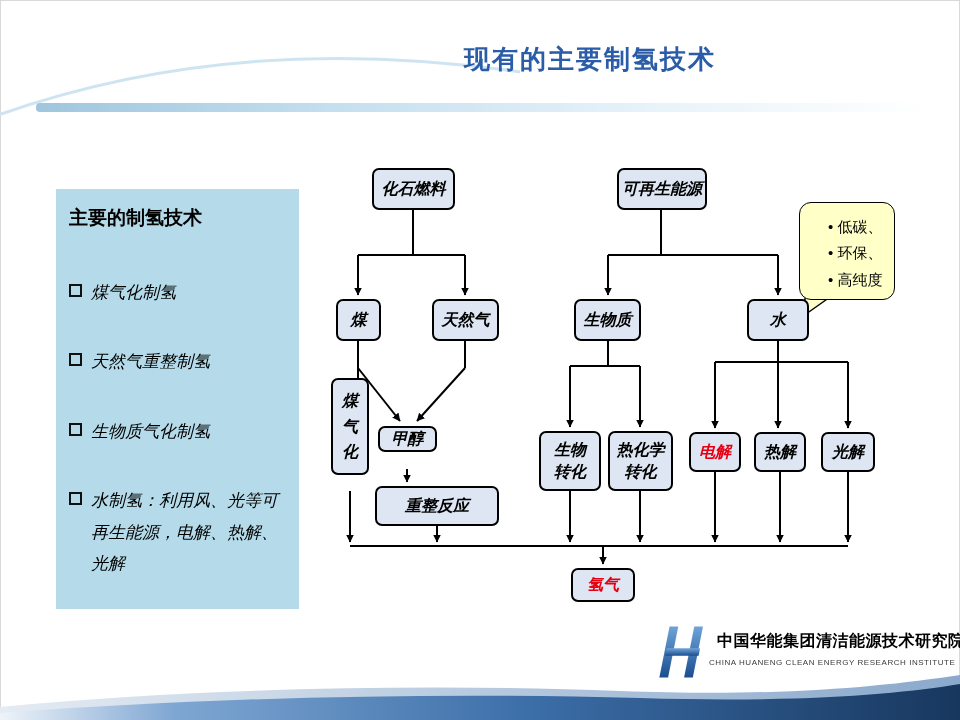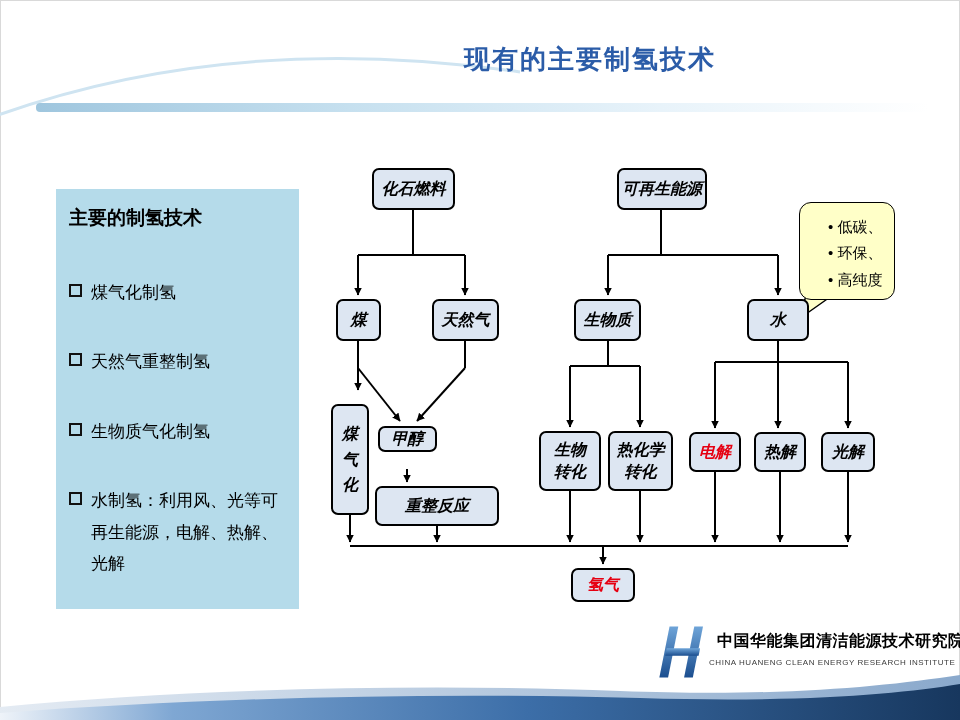--- a/index.html
+++ b/index.html
@@ -27,21 +27,21 @@
   }
   
   .left-panel {
     position: absolute; left: 56px; top: 155px; width: 243px; height: 420px;
     background: #b5dbea;
     box-sizing: border-box;
     padding: 16px 13px 0 13px;
     margin-top: 34px;
   }
   .panel-heading { font-size: 19px; font-weight: bold; color: #000; margin-bottom: 46px; }
-  .panel-item { display: flex; gap: 9px; margin-bottom: 38px; align-items: flex-start; }
+  .panel-item { display: flex; gap: 9px; margin-bottom: 38px; align-items: flex-start; font-style: italic; }
   .panel-item:last-child { margin-bottom: 0; }
   .sq-bullet {
     flex: 0 0 auto; width: 9px; height: 9px; margin-top: 7px;
     border: 2px solid #111; background: transparent;
   }
   .panel-item-text { font-size: 17px; line-height: 1.85; color: #000; }
   
   .node {
     position: absolute; box-sizing: border-box;
     background: #dde6f2;
@@ -158,21 +158,21 @@
     </g>
     <polygon points="808,294 840,290 789,326" fill="#ffffc8" stroke="#000" stroke-width="1.5"></polygon>
   </svg>
 
   <div class="node" style="left:372px;top:168px;width:83px;height:42px">化石燃料</div>
   <div class="node" style="left:617px;top:168px;width:90px;height:42px">可再生能源</div>
   <div class="node" style="left:336px;top:299px;width:45px;height:42px">煤</div>
   <div class="node" style="left:432px;top:299px;width:67px;height:42px">天然气</div>
   <div class="node" style="left:574px;top:299px;width:67px;height:42px">生物质</div>
   <div class="node" style="left:747px;top:299px;width:62px;height:42px">水</div>
-  <div class="node vtext" style="left:331px;top:404px;width:38px;height:111px">煤气化</div>
+  <div class="node vtext" style="left:331px;top:378px;width:38px;height:97px">煤气化</div>
   <div class="node" style="left:378px;top:426px;width:59px;height:26px">甲醇</div>
   <div class="node" style="left:375px;top:486px;width:124px;height:40px">重整反应</div>
   <div class="node" style="left:539px;top:431px;width:62px;height:60px;padding:0 11px">生物转化</div>
   <div class="node" style="left:608px;top:431px;width:65px;height:60px;padding:12px 6px">热化学转化</div>
   <div class="node red-text" style="left:689px;top:432px;width:52px;height:40px">电解</div>
   <div class="node" style="left:754px;top:432px;width:52px;height:40px">热解</div>
   <div class="node" style="left:821px;top:432px;width:54px;height:40px">光解</div>
   <div class="node red-text" style="left:571px;top:568px;width:64px;height:34px">氢气</div>
 
   <div class="callout">

